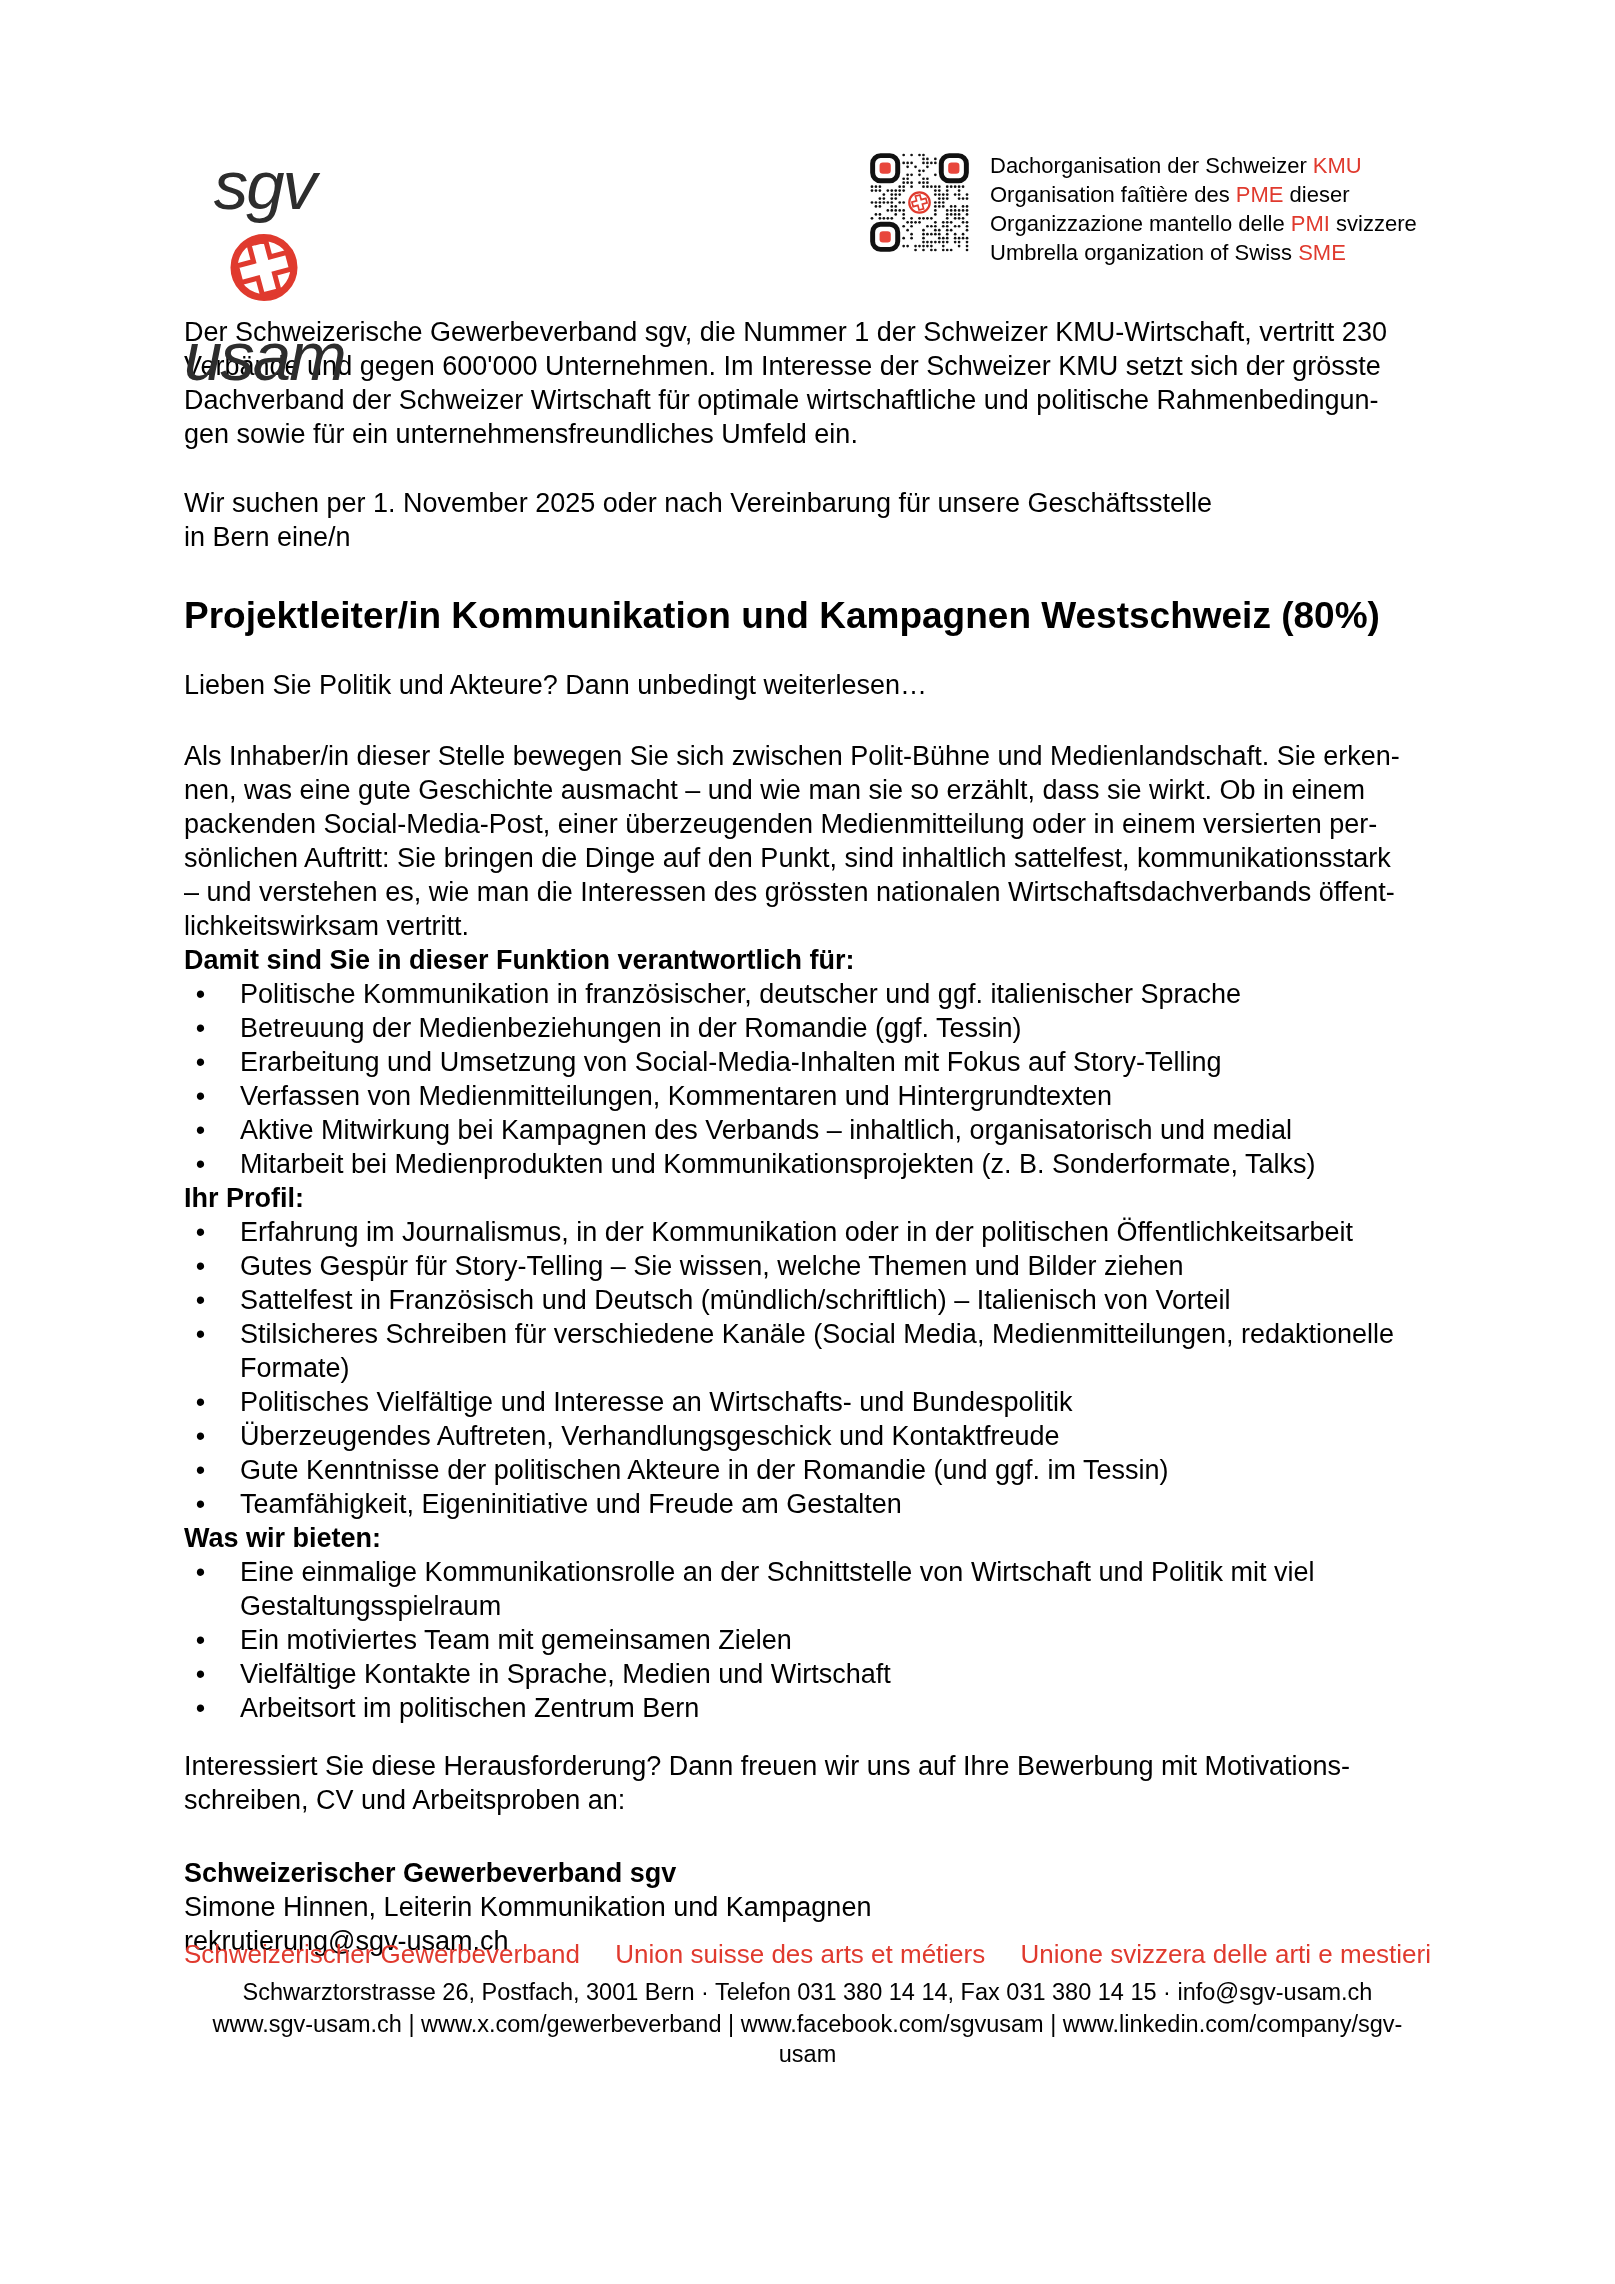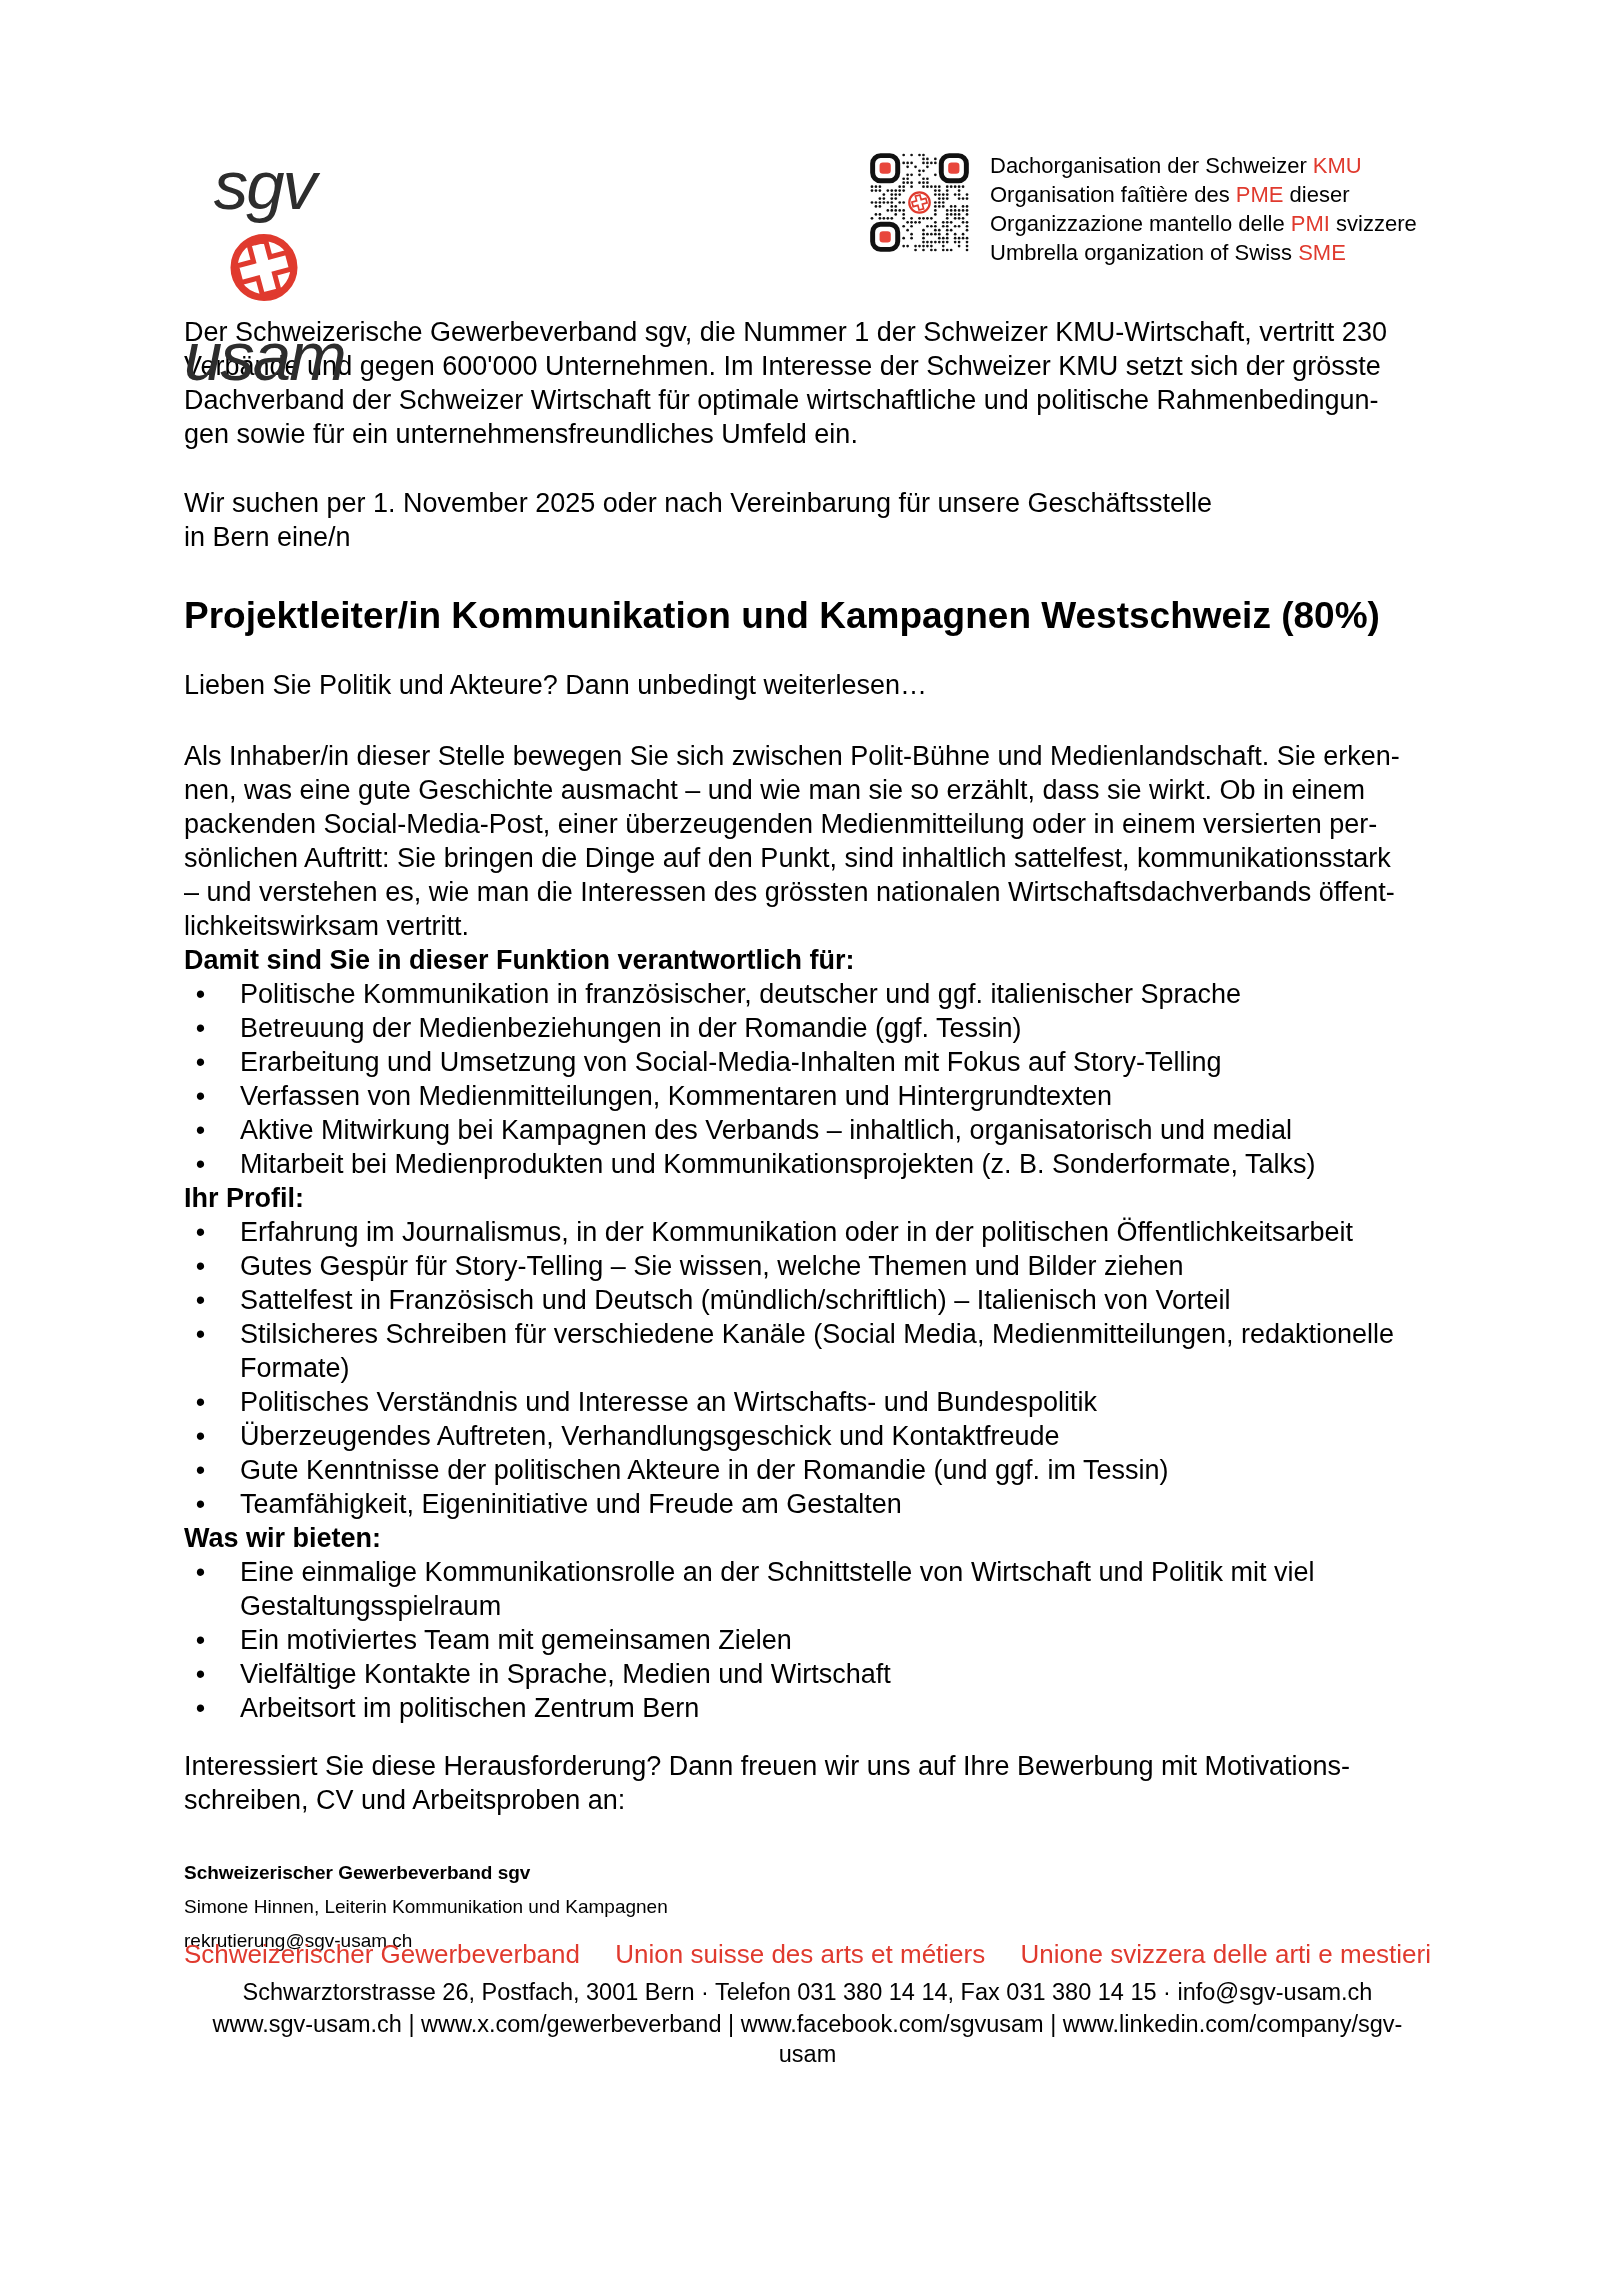--- a/index.html
+++ b/index.html
@@ -23,21 +23,21 @@
   ul.bullets{margin:0;padding:0;list-style:none;}
   ul.bullets li{position:relative;font-size:27px;line-height:34px;padding-left:56px;white-space:pre;}
   ul.bullets li::before{content:"\2022";position:absolute;left:11.7px;top:0;}
   .p2{margin-top:35px;}
   .teaser{margin-top:30px;}
   .roledesc{margin-top:37px;}
   .h-resp{margin-top:30px;}
   .h-profile{margin-top:31px;}
   .h-offer{margin-top:15.6px;}
   .closing{margin-top:23.5px;}
-  .contact{margin-top:39px;font-size:19px;line-height:34px;}
+  .contact{margin-top:39px;font-size:27px;line-height:34px;}
   .contact .company{font-weight:bold;}
   
   .footer{position:absolute;left:184px;top:1939px;width:1247px;}
   .footer-orgs{display:flex;justify-content:space-between;color:var(--red);font-size:26px;line-height:31px;}
   .footer-address{margin-top:6.5px;text-align:center;font-size:23.5px;line-height:30px;color:#000;}
   .footer-links{margin-top:2.6px;text-align:center;font-size:23.5px;line-height:30px;color:#000;}
 </style>
 </head>
 <body>
 
@@ -335,21 +335,21 @@
     </section>
 
     <section>
       <h2 class="sechead h-profile">Ihr Profil:</h2>
       <ul class="bullets">
         <li>Erfahrung im Journalismus, in der Kommunikation oder in der politischen Öffentlichkeitsarbeit</li>
         <li>Gutes Gespür für Story-Telling – Sie wissen, welche Themen und Bilder ziehen</li>
         <li>Sattelfest in Französisch und Deutsch (mündlich/schriftlich) – Italienisch von Vorteil</li>
         <li>Stilsicheres Schreiben für verschiedene Kanäle (Social Media, Medienmitteilungen, redaktionelle
 Formate)</li>
-        <li>Politisches Verständnis und Interesse an Wirtschafts- und Bundespolitik</li>
+        <li>Politisches Vielfältige und Interesse an Wirtschafts- und Bundespolitik</li>
         <li>Überzeugendes Auftreten, Verhandlungsgeschick und Kontaktfreude</li>
         <li>Gute Kenntnisse der politischen Akteure in der Romandie (und ggf. im Tessin)</li>
         <li>Teamfähigkeit, Eigeninitiative und Freude am Gestalten</li>
       </ul>
     </section>
 
     <section>
       <h2 class="sechead h-offer">Was wir bieten:</h2>
       <ul class="bullets">
         <li>Eine einmalige Kommunikationsrolle an der Schnittstelle von Wirtschaft und Politik mit viel

